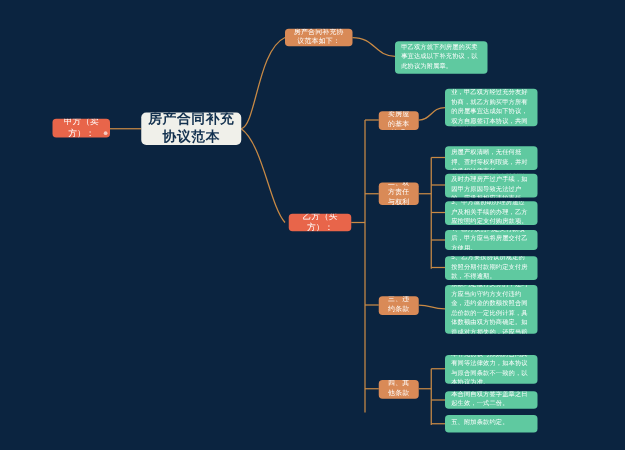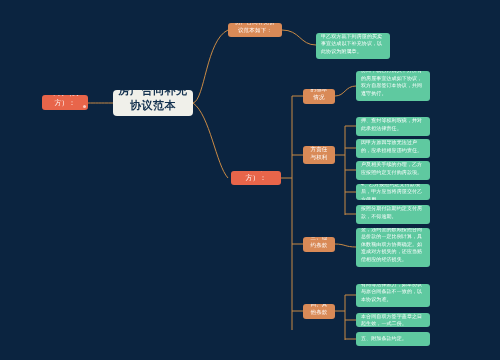--- a/index.html
+++ b/index.html
@@ -26,21 +26,21 @@
     width: 500px;
     height: 360px;
     pointer-events: none;
   }
   .node {
     position: absolute;
     box-sizing: border-box;
     border-radius: 3px;
     color: #ffffff;
     display: flex;
-    align-items: flex-end;
+    align-items: center;
     justify-content: center;
     text-align: center;
     line-height: 1.35;
     padding: 3px 5px;
     overflow: hidden;
   }
   .node-root {
     background: #f0f0ea;
     color: #13314f;
     font-size: 11px;

